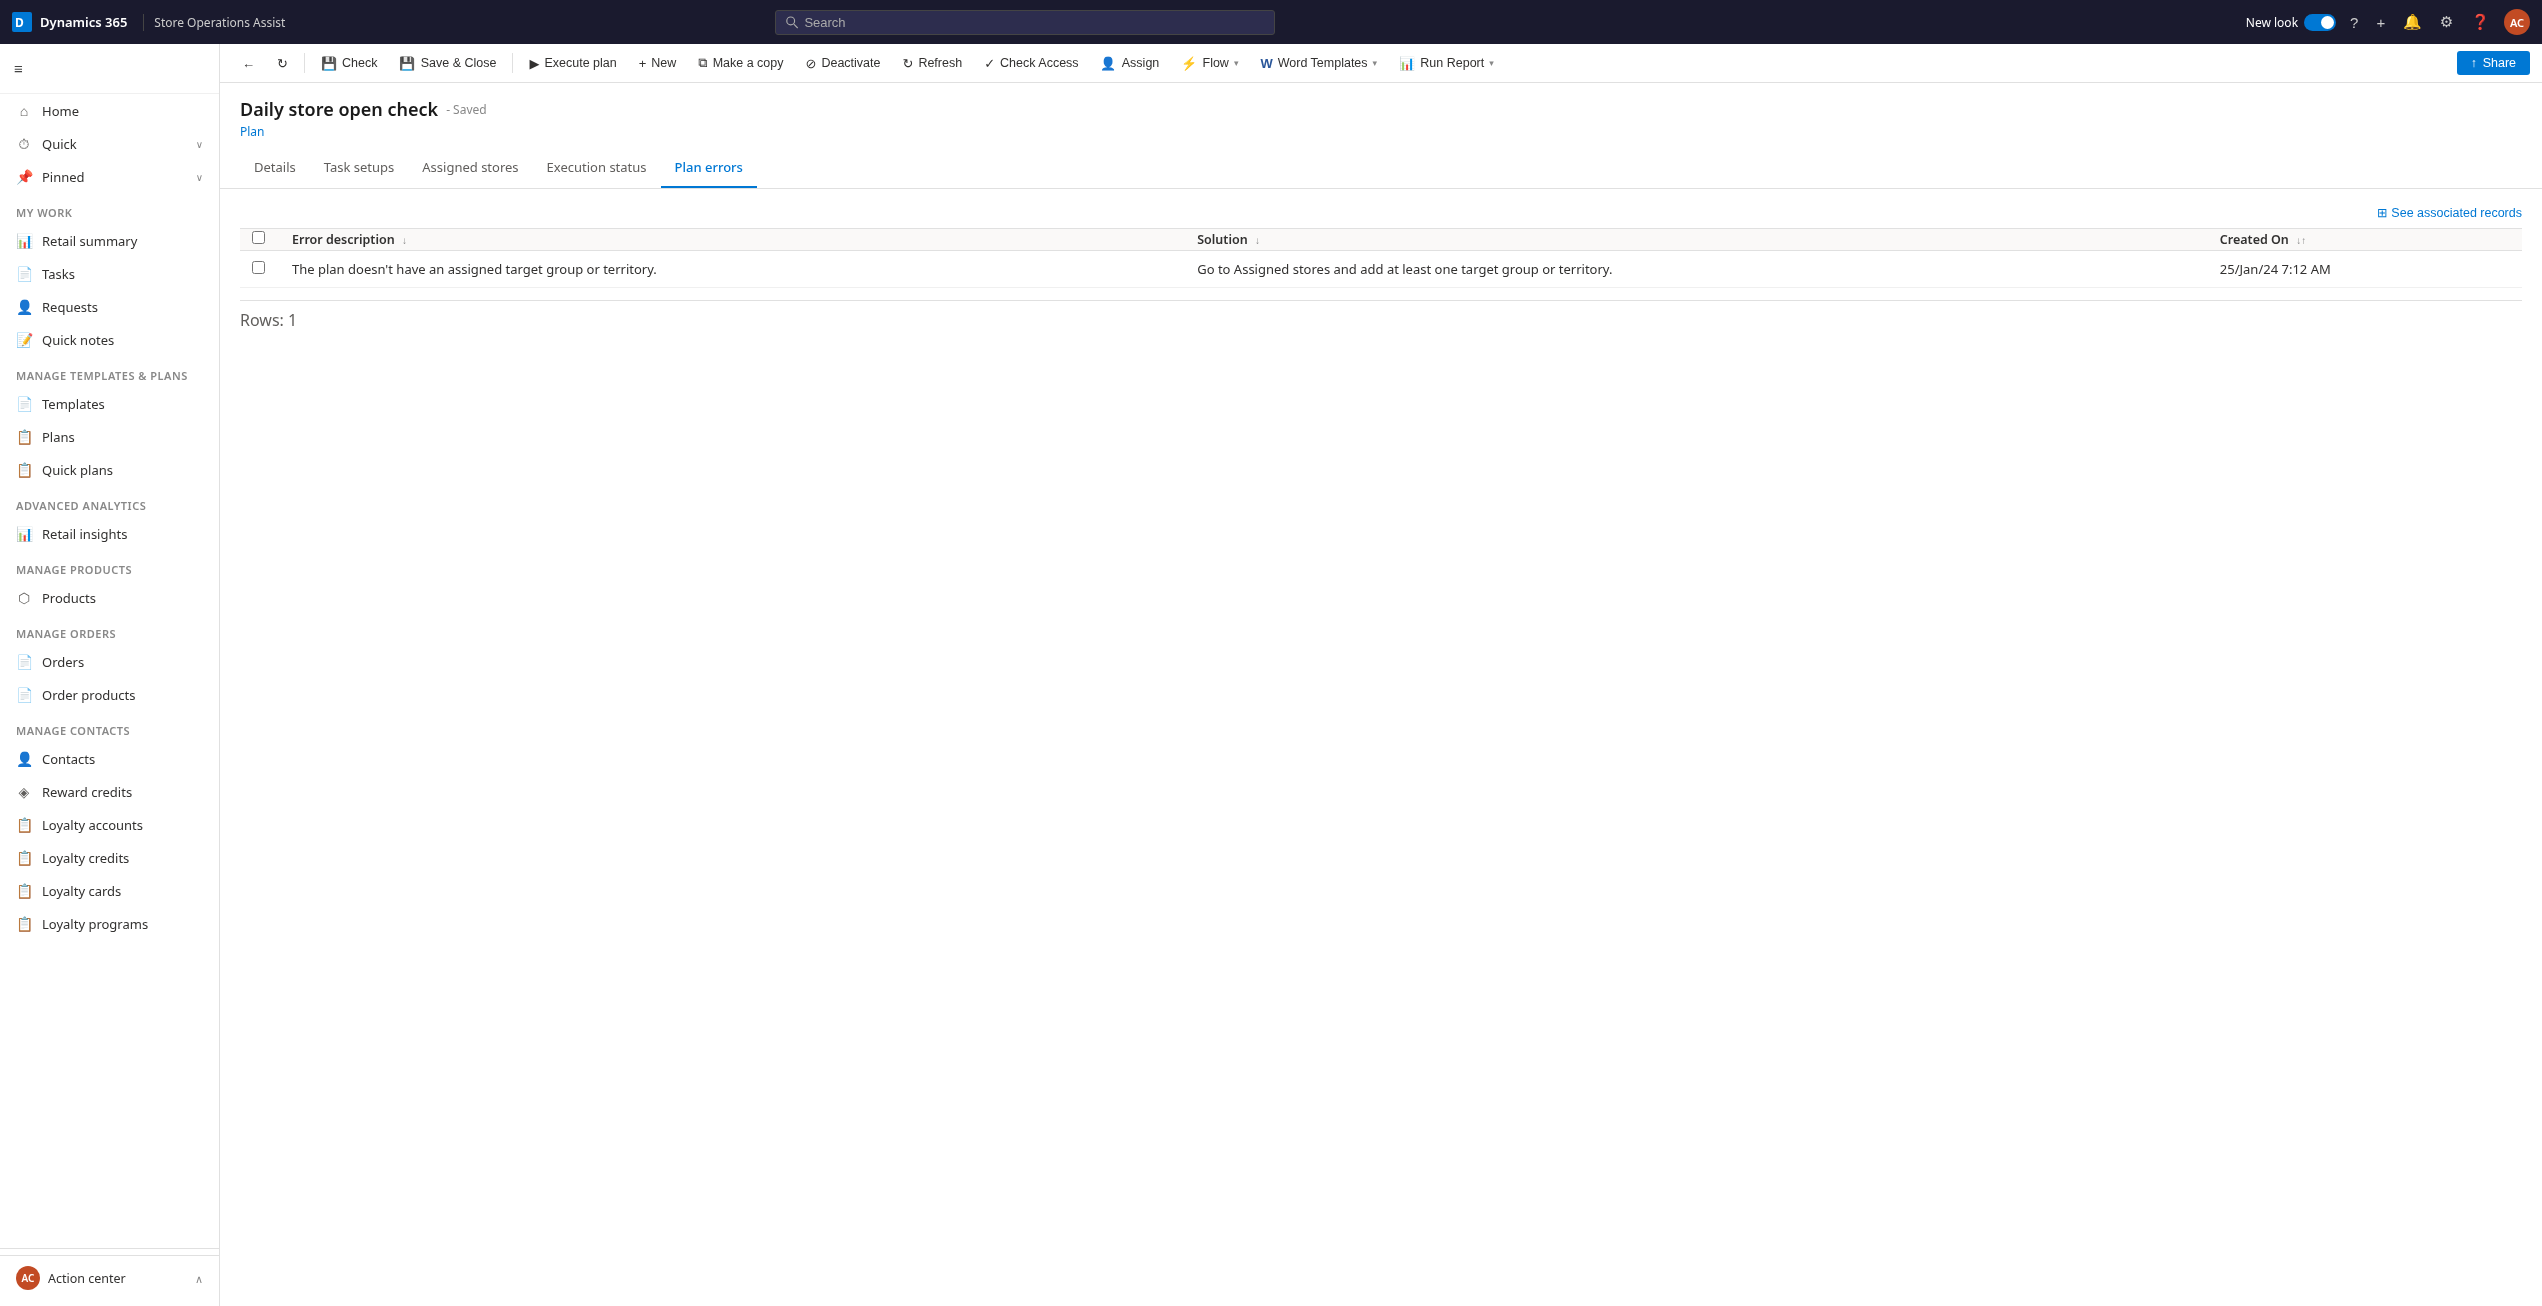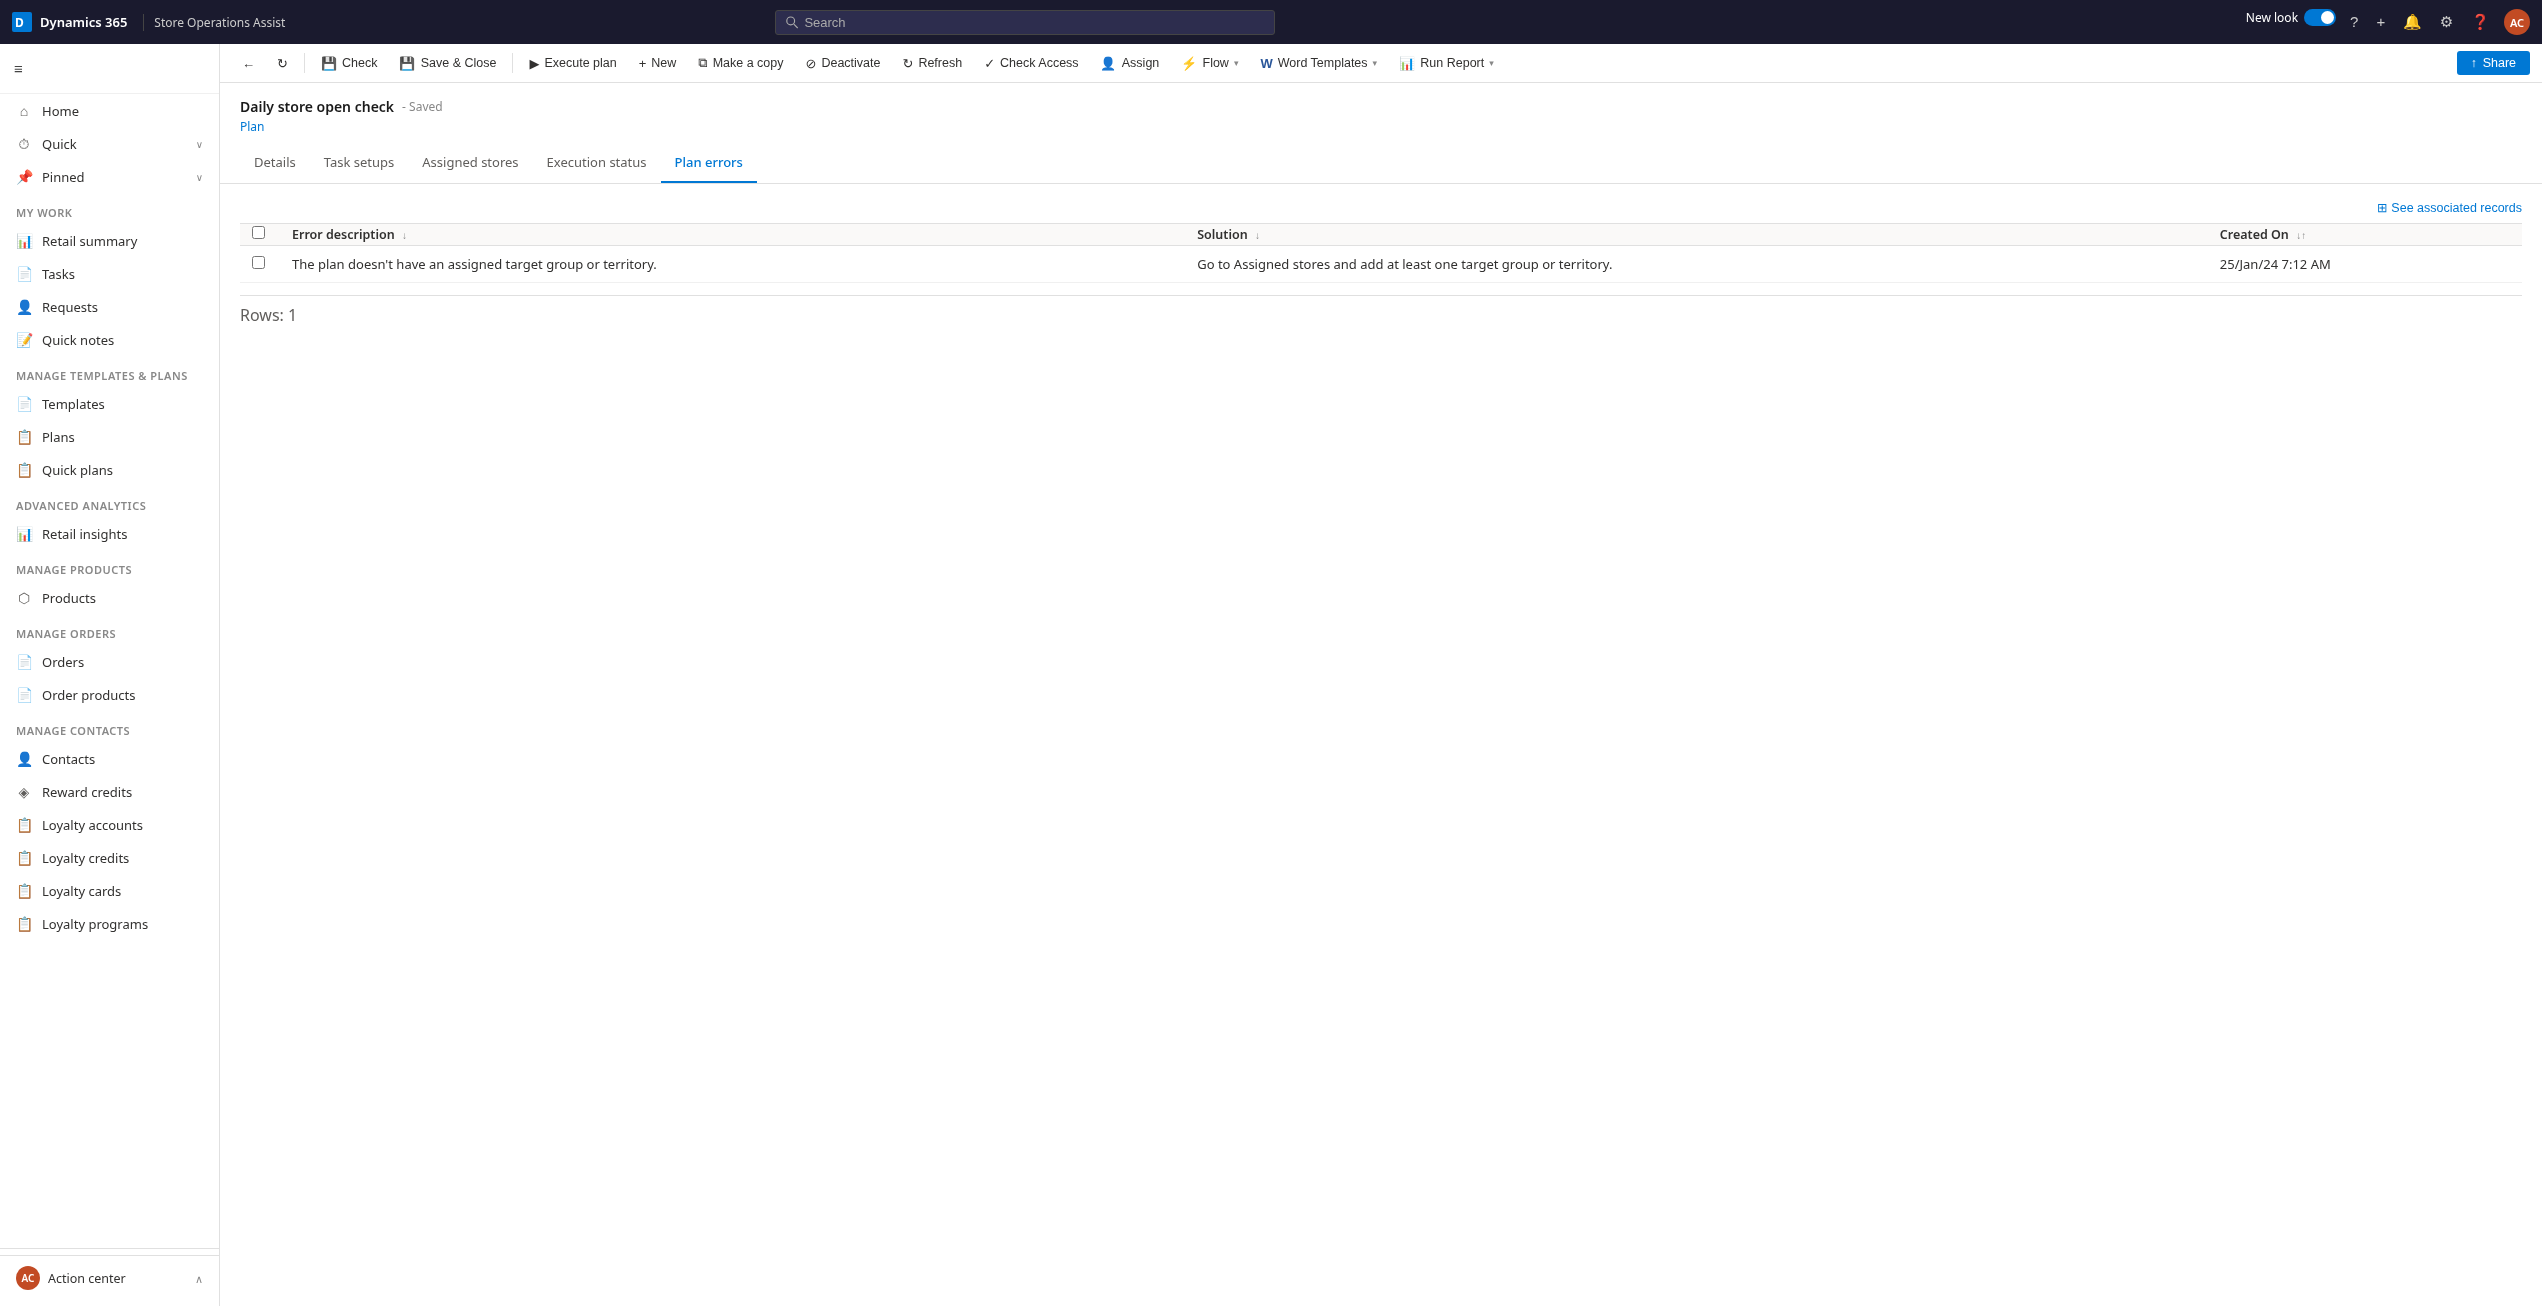--- a/index.html
+++ b/index.html
@@ -16,21 +16,21 @@
     .top-nav .app-name { font-size: 12px; color: #ccc; border-left: 1px solid #444; padding-left: 10px; }
     .top-nav .search-box {
       flex: 1; max-width: 500px; margin: 0 auto;
       display: flex; align-items: center; background: #2d2d4e; border-radius: 3px;
       padding: 4px 10px; gap: 6px; border: 1px solid #444;
     }
     .top-nav .search-box input {
       background: transparent; border: none; outline: none; color: #fff; font-size: 13px; width: 100%;
     }
     .top-nav .search-box input::placeholder { color: #aaa; }
-    .top-nav-right { display: flex; align-items: flex-start; gap: 10px; margin-left: auto; }
+    .top-nav-right { display: flex; align-items: center; gap: 10px; margin-left: auto; }
     .top-nav-right .new-look { display: flex; align-items: center; gap: 6px; font-size: 12px; color: #fff; }
     .toggle-switch {
       width: 32px; height: 17px; background: #0078d4; border-radius: 10px; position: relative; cursor: pointer;
     }
     .toggle-switch::after {
       content: ''; position: absolute; right: 2px; top: 2px;
       width: 13px; height: 13px; background: white; border-radius: 50%;
     }
     .icon-btn { background: none; border: none; color: #ccc; cursor: pointer; font-size: 15px; padding: 4px; }
     .avatar { width: 26px; height: 26px; background: #c24b24; border-radius: 50%; display: flex; align-items: center; justify-content: center; font-size: 11px; color: white; font-weight: 600; cursor: pointer; }
@@ -80,21 +80,21 @@
     .cmd-btn .dropdown-arrow { font-size: 9px; color: #888; }
     .cmd-separator { width: 1px; height: 20px; background: #e0e0e0; margin: 0 4px; }
     .share-btn {
       margin-left: auto; background: #0078d4; color: #fff; border: none; border-radius: 3px;
       padding: 5px 14px; font-size: 12.5px; cursor: pointer; display: flex; align-items: center; gap: 6px;
     }
 
     
     .record-header { padding: 14px 20px 0; border-bottom: 1px solid #e0e0e0; flex-shrink: 0; }
     .record-title { display: flex; align-items: center; gap: 8px; }
-    .record-title h1 { font-size: 14px; font-weight: 600; color: #1a1a1a; }
+    .record-title h1 { font-size: 18px; font-weight: 600; color: #1a1a1a; }
     .record-title .saved-badge { font-size: 12px; color: #888; }
     .record-type { font-size: 12px; color: #0078d4; margin-top: 2px; margin-bottom: 10px; }
 
     
     .tabs { display: flex; gap: 0; }
     .tab {
       padding: 8px 14px 10px; font-size: 13px; cursor: pointer; color: #605e5c;
       border-bottom: 2px solid transparent; text-decoration: none;
     }
     .tab.active { color: #0078d4; border-bottom-color: #0078d4; font-weight: 500; }

